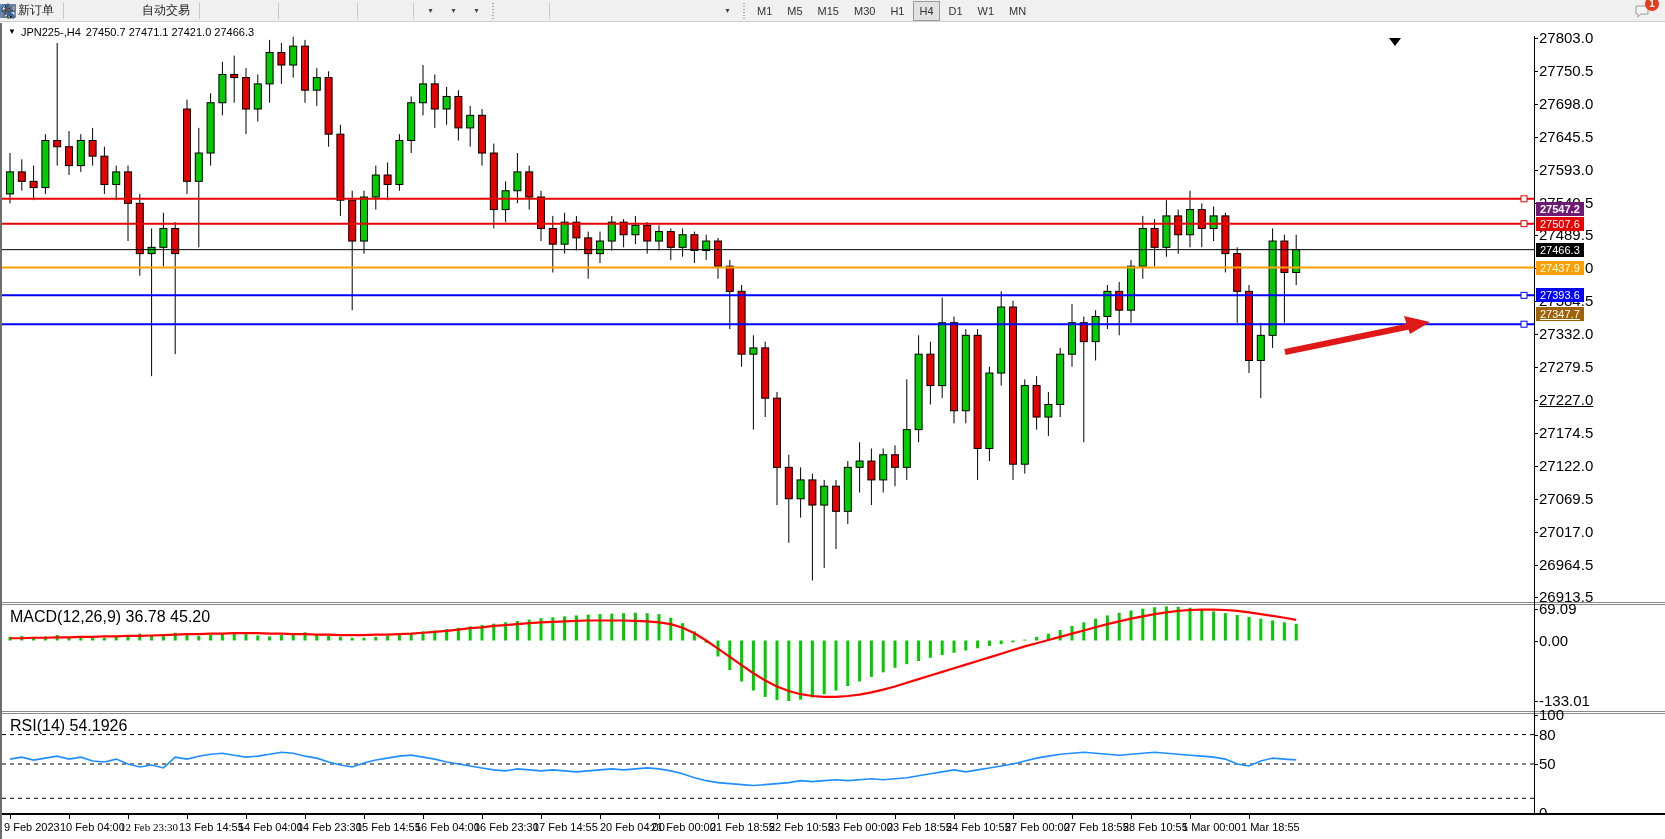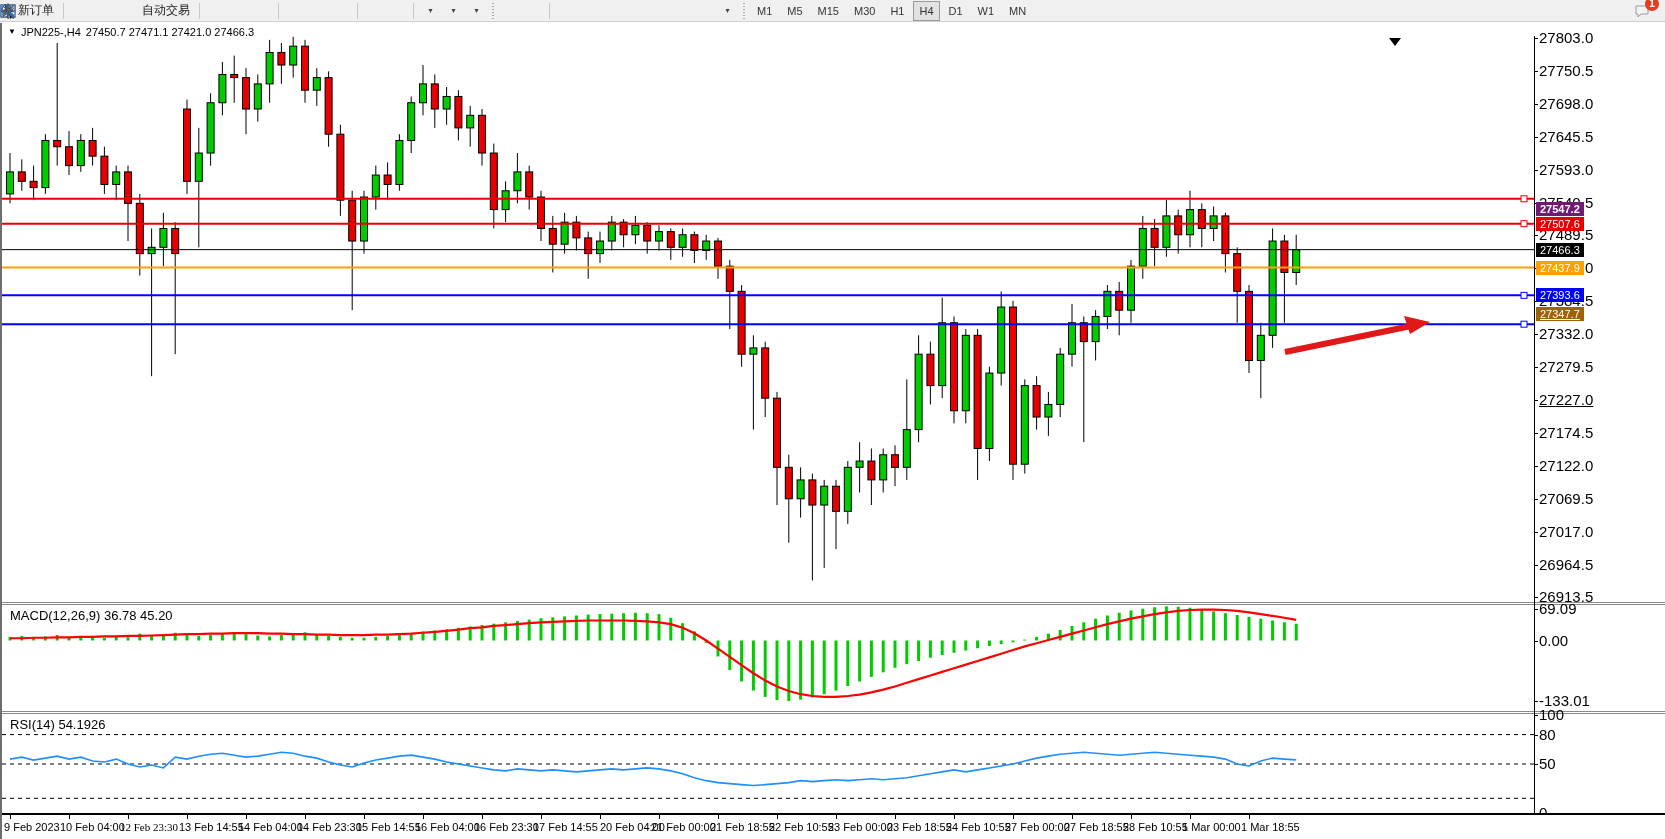--- a/index.html
+++ b/index.html
@@ -31,21 +31,21 @@
     align-items:center; gap:5px; font-size:11px; color:#000; }
   .title-caret { font-size:8px; }
   .pane-split { position:absolute; left:0; width:1663px; height:3px;
     border-top:1px solid #8a8a8a; border-bottom:1px solid #8a8a8a; background:#fff; }
   .axis-border { position:absolute; top:13px; height:777px; left:1532px; width:1px; background:#000; }
   .tick-label { position:absolute; left:1537px; width:90px; height:14px; line-height:14px;
     font-size:15px; color:#000; }
   .tick-label::before { content:""; position:absolute; left:-5px; top:7px; width:4px; height:1px; background:#000; }
   .price-badge { position:absolute; left:1534px; height:14px; line-height:14px; padding:0 4px;
     font-size:11px; color:#fff; white-space:nowrap; }
-  .ind-label { position:absolute; left:8px; font-size:13px; color:#000; z-index:5; }
+  .ind-label { position:absolute; left:8px; font-size:16px; color:#000; z-index:5; }
   .time-axis { position:absolute; left:0px; top:790px; width:1663px; height:26px;
     border-top:2px solid #000; background:#fff; }
   .time-axis::before { content:""; position:absolute; left:0; top:1px; width:100%; height:1px; background:#fff; }
   .time-label { position:absolute; top:6px; font-size:11px; color:#000; white-space:nowrap; }
   .time-tick { position:absolute; top:0; width:1px; height:4px; background:#000; }
   svg { position:absolute; left:0; }
   .icon16 { width:16px; height:16px; display:block; }
 </style>
 </head>
 <body>

